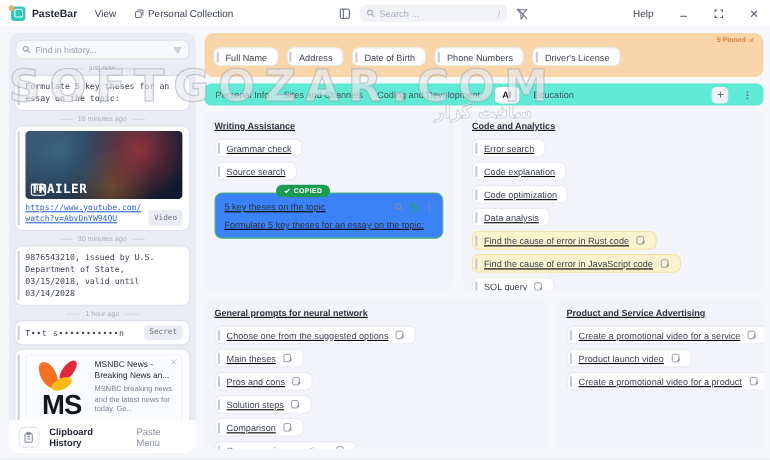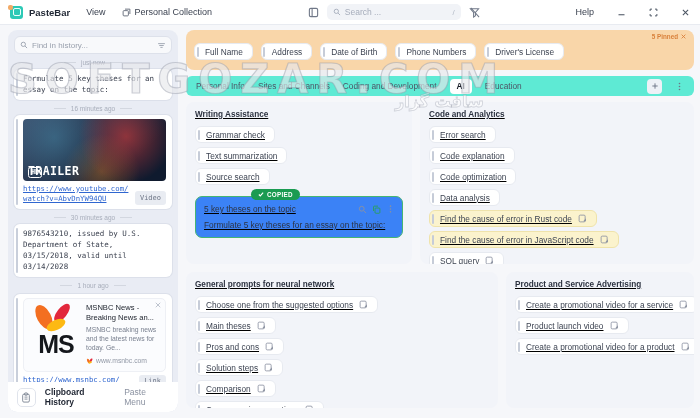--- a/index.html
+++ b/index.html
@@ -186,20 +186,26 @@
         <div class="linkrow">
           <span class="cliplink">https://www.youtube.com/watch?v=AbvDnYW94QU</span>
           <span class="badge">Video</span>
         </div>
       </div>
 
       <div class="tstamp">30 minutes ago</div>
       <div class="clip">9876543210, issued by U.S. Department of State, 03/15/2018, valid until 03/14/2028</div>
 
       <div class="tstamp">1 hour ago</div>
+      <div class="clip">
+        <div class="secretrow">
+          <span class="secrettxt">T••t s•••••••••••n</span>
+          <span class="badge">Secret</span>
+        </div>
+      </div>
 
       <div class="clip" style="margin-top:5px;">
         <div class="preview">
           <div class="pv-logo">
             <svg width="50" height="30" viewBox="0 0 50 30">
               <ellipse cx="36" cy="10" rx="5" ry="11" fill="#e2283c" transform="rotate(38 36 10)"></ellipse>
               <ellipse cx="18" cy="14" rx="7" ry="13" fill="#f36f21" transform="rotate(-28 18 14)"></ellipse>
               <ellipse cx="30" cy="22" rx="5" ry="10" fill="#fdb913" transform="rotate(65 30 22)"></ellipse>
             </svg>
             <div class="ms">MS</div>
@@ -292,23 +298,20 @@
         </span>
       </div>
 
       <div class="board">
         <div class="brow">
 
           <div class="panel p-wa plist">
             <div class="ptitle">Writing Assistance</div>
             <div class="pill">
                 <span>Grammar check</span>
-              </div>
-            <div class="pill">
-                <span>Text summarization</span>
               </div>
             <div class="pill">
                 <span>Source search</span>
               </div>
             <div class="copied-wrap">
               <div class="copied-badge">
                 <svg width="6" height="5" viewBox="0 0 8 7" stroke="#fff" stroke-width="1.6" fill="none">
                     <path d="M1 3.5L3 5.5L7 1"></path>
                   </svg>
                 <span>COPIED</span>

